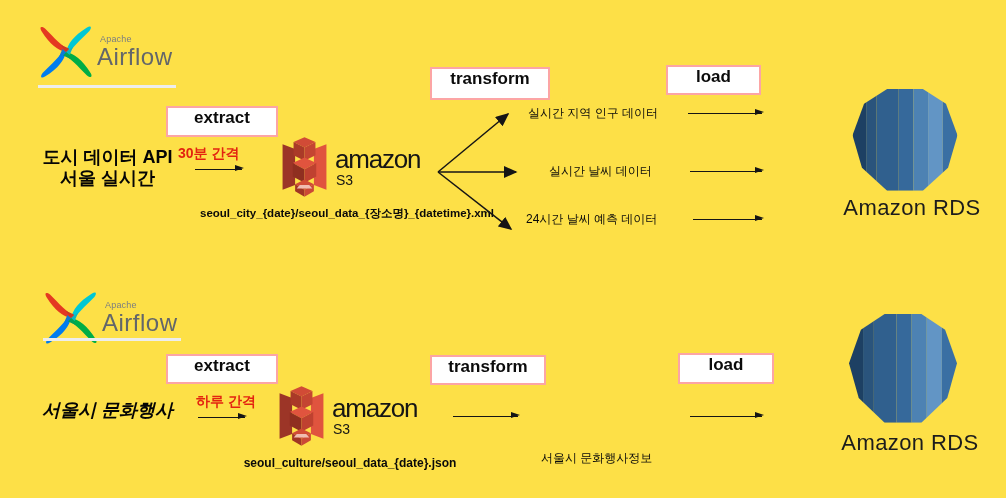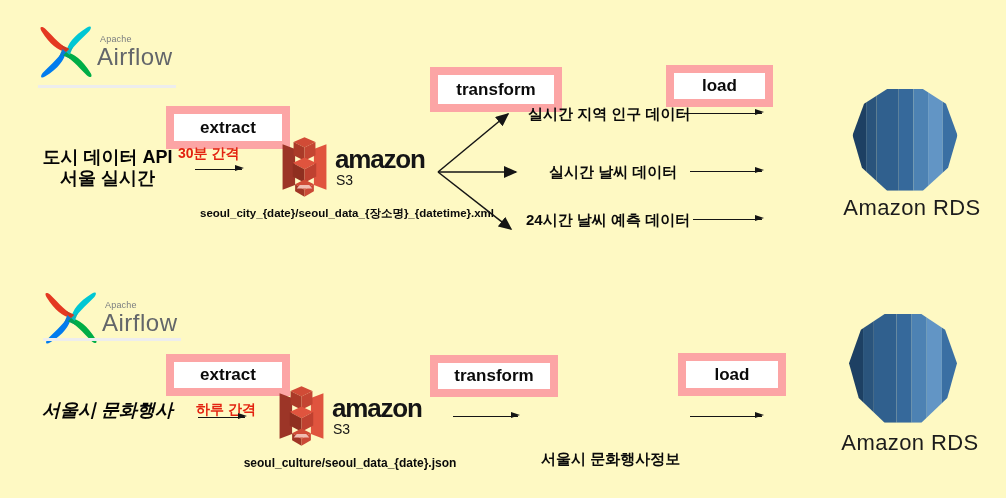--- a/index.html
+++ b/index.html
@@ -1,47 +1,47 @@
 <!DOCTYPE html>
 <html><head>
 <meta charset="utf-8">
 <style>
   html,body{margin:0;padding:0;background:#fff;}
-  .canvas{position:relative;width:1006px;height:498px;background:#fef9c3;overflow:hidden;
+  .canvas{position:relative;width:1006px;height:498px;background:#fde047;overflow:hidden;
           font-family:"Liberation Sans",sans-serif;color:#111;}
   .abs{position:absolute;}
 
   
-  .pbox{position:absolute;border:8px solid #fca5a5;background:#fff;display:flex;
-        align-items:center;justify-content:center;font-weight:bold;font-size:17px;color:#0b0b0b;}
+  .pbox{position:absolute;border:2px solid #fca5a5;background:#fff;display:flex;
+        align-items:flex-start;justify-content:center;font-weight:bold;font-size:17px;color:#0b0b0b;}
 
   
   .src{position:absolute;text-align:center;font-weight:bold;font-size:18px;line-height:21px;color:#050505;}
 
   
   .interval{position:absolute;font-weight:bold;font-size:14px;color:#e32310;}
 
   
   .h-arrow{position:absolute;height:0;border-top:1.5px solid #151515;}
   .h-arrow::after{content:"";position:absolute;right:-2px;top:-4.7px;width:0;height:0;
         border-left:9px solid #151515;border-top:3.9px solid transparent;border-bottom:3.9px solid transparent;}
 
   
-  .out-label{position:absolute;font-weight:bold;font-size:15px;color:#0a0a0a;white-space:nowrap;}
+  .out-label{position:absolute;font-weight:normal;font-size:12px;color:#0a0a0a;white-space:nowrap;}
 
   
   .s3path{position:absolute;font-weight:bold;font-size:11.5px;color:#0a0a0a;text-align:center;white-space:nowrap;}
 
   
   .af-apache{position:absolute;font-size:9px;color:#7a7d80;letter-spacing:.2px;}
   .af-name{position:absolute;font-size:24px;color:#63666a;letter-spacing:.5px;}
   .logo-shadow{position:absolute;height:3px;background:#ededed;}
 
   
-  .amz{position:absolute;font-weight:bold;font-size:26px;letter-spacing:-1.2px;color:#151515;}
+  .amz{position:absolute;font-weight:normal;font-size:26px;letter-spacing:-1.2px;color:#151515;}
   .s3name{position:absolute;font-size:14px;color:#151515;}
 
   
   .rds-label{position:absolute;font-size:22px;color:#1c1c1c;letter-spacing:.4px;text-align:center;white-space:nowrap;}
 
   svg{display:block;}
 </style>
 </head>
 <body>
 
@@ -158,21 +158,21 @@
   <div class="af-name" style="left:102px;top:309px;">Airflow</div>
   <div class="logo-shadow" style="left:43px;top:338px;width:138px;"></div>
 
   <div class="src" style="left:25px;top:400px;width:165px;font-style:italic;">
     <div>서울시 문화행사</div>
   </div>
 
   <div class="pbox" style="left:166px;top:354px;width:108px;height:26px;">
       <span>extract</span>
     </div>
-  <div class="interval" style="left:196px;top:393px;margin-top:8px;">하루 간격</div>
+  <div class="interval" style="left:196px;top:393px;">하루 간격</div>
   <div class="h-arrow" style="left:198px;top:417px;width:47px;"></div>
 
   <div class="abs" style="left:278px;top:386px;">
     <svg width="47" height="60" viewBox="0 0 60 76">
       <use href="#s3-bucket-g"></use>
     </svg>
   </div>
   <div class="amz" style="left:332px;top:393px;">amazon</div>
   <div class="s3name" style="left:333px;top:421px;">S3</div>
   <div class="s3path" style="left:240px;top:456px;width:220px;font-size:12px;">seoul_culture/seoul_data_{date}.json</div>

